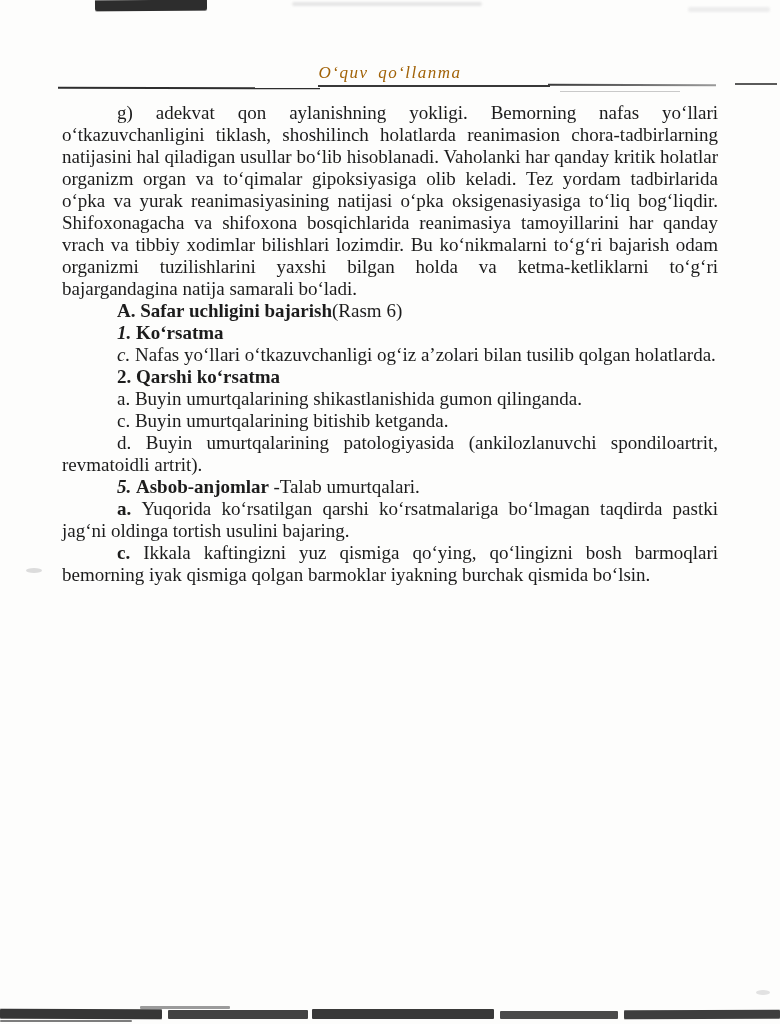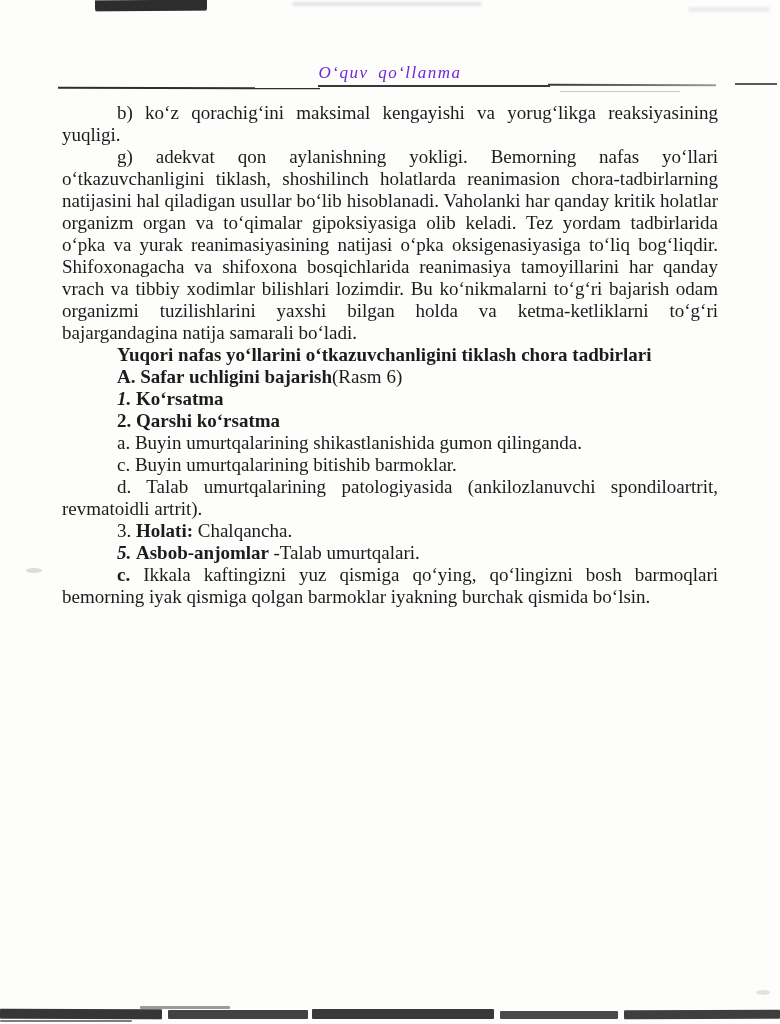--- a/index.html
+++ b/index.html
@@ -38,21 +38,21 @@
   .bb7{left:140px;top:2px;width:90px;height:3px;background:#9b9b9b;}
 
   
   .running-head{
     position:absolute;left:0;top:63px;width:780px;
     text-align:center;
     font-style:italic;
     font-size:17px;
     letter-spacing:1.5px;
     word-spacing:4px;
-    color:#6d28d9;
+    color:#a16207;
   }
 
   
   .doc-body{
     position:absolute;
     left:62px;top:102px;width:656px;
     font-size:19px;
     line-height:22px;
     color:#1c1c1c;
     text-align:justify;
@@ -71,31 +71,30 @@
 <div class="artifact right-dot"></div>
 
 <div class="running-head">O‘quv qo‘llanma</div>
 <div class="artifact rule-a"></div>
 <div class="artifact rule-b"></div>
 <div class="artifact rule-c"></div>
 <div class="artifact rule-d"></div>
 <div class="artifact rule-e"></div>
 
 <div class="doc-body">
-    <p><span>b) ko‘z qorachig‘ini maksimal kengayishi va yorug‘likga reaksiyasining yuqligi.</span></p>
     <p><span>g) adekvat qon aylanishning yokligi. Bemorning nafas yo‘llari o‘tkazuvchanligini tiklash, shoshilinch holatlarda reanimasion chora-tadbirlarning natijasini hal qiladigan usullar bo‘lib hisoblanadi. Vaholanki har qanday kritik holatlar organizm organ va to‘qimalar gipoksiyasiga olib keladi. Tez yordam tadbirlarida o‘pka va yurak reanimasiyasining natijasi o‘pka oksigenasiyasiga to‘liq bog‘liqdir. Shifoxonagacha va shifoxona bosqichlarida reanimasiya tamoyillarini har qanday vrach va tibbiy xodimlar bilishlari lozimdir. Bu ko‘nikmalarni to‘g‘ri bajarish odam organizmi tuzilishlarini yaxshi bilgan holda va ketma-ketliklarni to‘g‘ri bajargandagina natija samarali bo‘ladi.</span></p>
-    <p><span class="b">Yuqori nafas yo‘llarini o‘tkazuvchanligini tiklash chora tadbirlari</span></p>
     <p><span class="b">A. Safar uchligini bajarish</span><span>(Rasm 6)</span></p>
     <p><span class="b i">1. </span><span class="b">Ko‘rsatma</span></p>
+    <p><span class="i">c.  </span><span>Nafas yo‘llari o‘tkazuvchanligi og‘iz a’zolari bilan tusilib qolgan holatlarda.</span></p>
     <p><span class="b">2. Qarshi ko‘rsatma</span></p>
     <p><span>a.  Buyin umurtqalarining shikastlanishida gumon qilinganda.</span></p>
-    <p><span>c.  Buyin umurtqalarining bitishib barmoklar.</span></p>
-    <p><span>d.  Talab umurtqalarining patologiyasida (ankilozlanuvchi spondiloartrit, revmatoidli artrit).</span></p>
-    <p><span>3. </span><span class="b">Holati:</span><span> Chalqancha.</span></p>
+    <p><span>c.  Buyin umurtqalarining bitishib ketganda.</span></p>
+    <p><span>d.  Buyin umurtqalarining patologiyasida (ankilozlanuvchi spondiloartrit, revmatoidli artrit).</span></p>
     <p><span class="b i">5. </span><span class="b">Asbob-anjomlar </span><span>-Talab umurtqalari.</span></p>
+    <p><span class="b">a. </span><span>Yuqorida ko‘rsatilgan qarshi ko‘rsatmalariga bo‘lmagan taqdirda pastki jag‘ni oldinga tortish usulini bajaring.</span></p>
     <p><span class="b">c. </span><span>Ikkala kaftingizni yuz qismiga qo‘ying, qo‘lingizni bosh barmoqlari bemorning iyak qismiga qolgan barmoklar iyakning burchak qismida bo‘lsin.</span></p>
   </div>
 
 <div class="artifact bottom-band">
   <div class="seg bb1"></div>
   <div class="seg bb2"></div>
   <div class="seg bb3"></div>
   <div class="seg bb4"></div>
   <div class="seg bb5"></div>
   <div class="seg bb6"></div>

